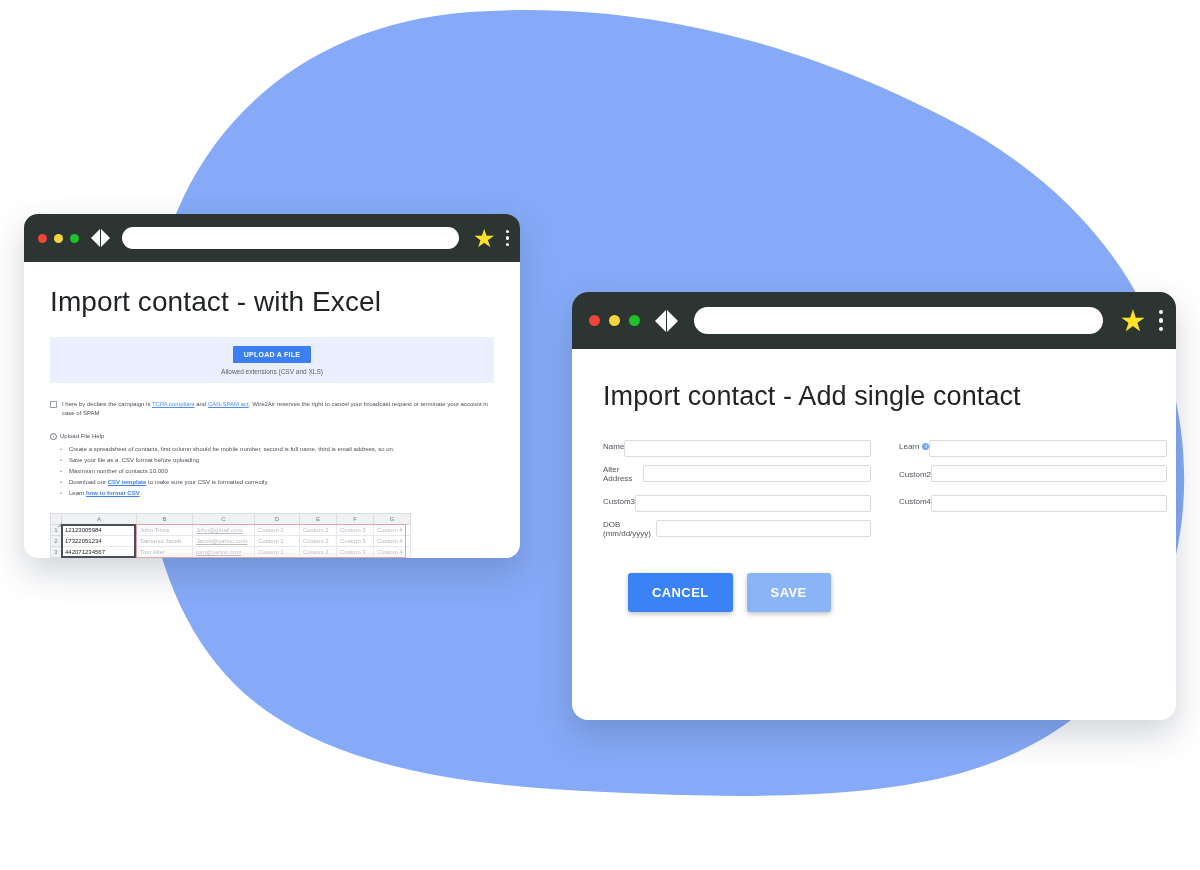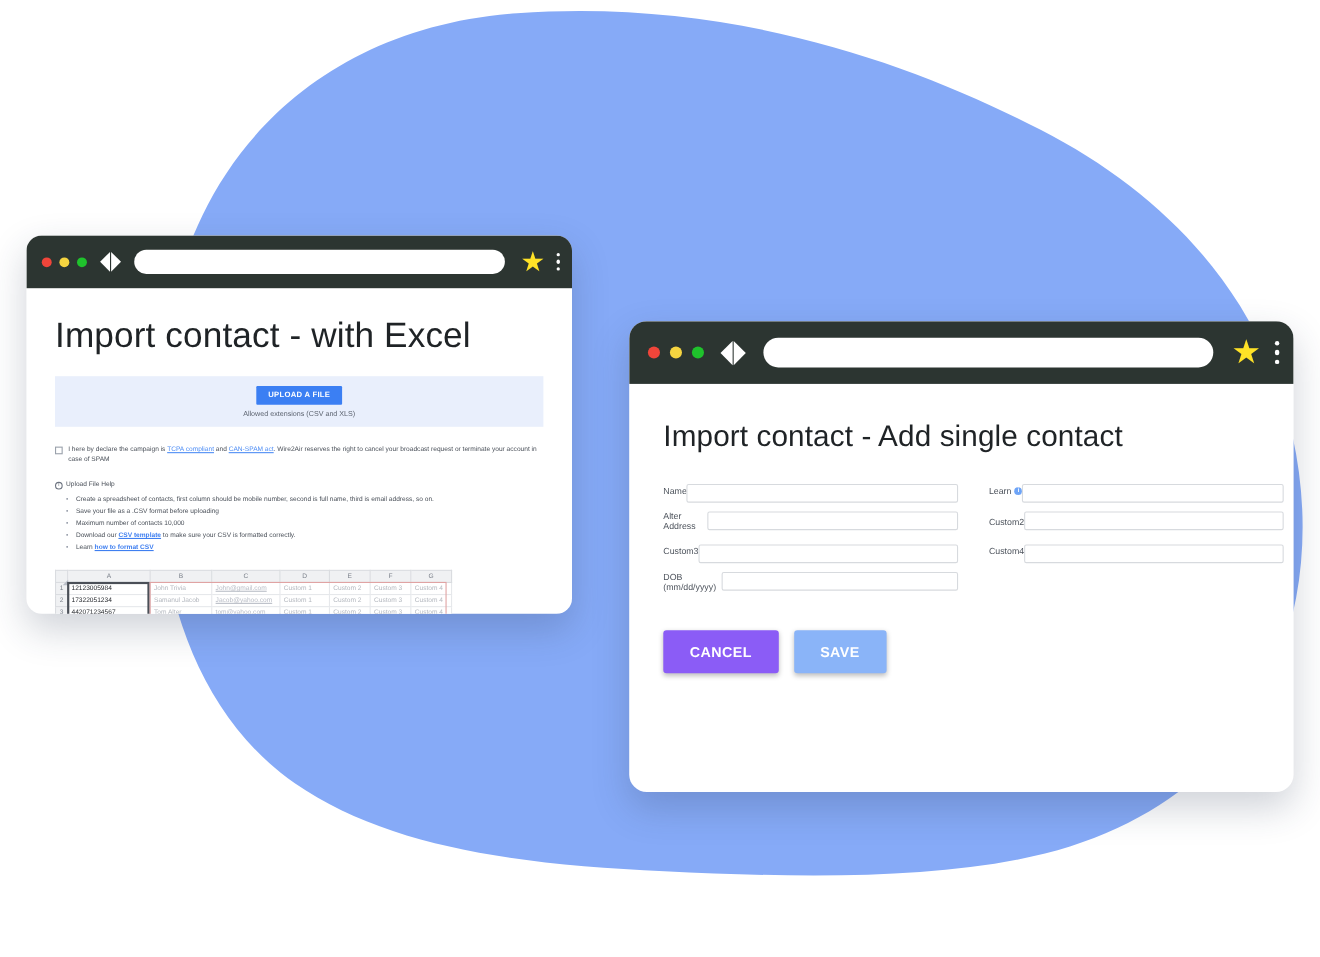--- a/index.html
+++ b/index.html
@@ -50,21 +50,21 @@
   #win-excel .navarrows { margin-left: 5px; margin-right: 12px; gap: 1px; }
   #win-excel .tri.left  { border-width: 9px 9px 9px 0; }
   #win-excel .tri.right { border-width: 9px 0 9px 9px; }
   #win-excel .urlbar { height: 22px; margin-right: 14px; }
   #win-excel .star { font-size: 25px; margin-right: 10px; }
   #win-excel .kebab { gap: 3px; padding-right: 2px; }
   #win-excel .kebab i { width: 3.5px; height: 3.5px; }
   #win-excel .body { padding: 24px 26px 0 26px; }
 
   .page-title-1 {
-    font-size: 32px; color: #1f2326; font-weight: 400;
+    font-size: 28px; color: #1f2326; font-weight: 400;
     letter-spacing: .1px; margin-bottom: 19px;
   }
   .upload-zone {
     background: #e9effc;
     height: 46px;
     display: flex; flex-direction: column;
     align-items: center; justify-content: center;
     margin-bottom: 17px;
   }
   .upload-btn {
@@ -171,21 +171,21 @@
     font-family: "Liberation Sans", sans-serif; font-size: 8px;
     padding: 0 5px; color: #23262b;
   }
   .btnrow-2 { display: flex; gap: 14px; margin-top: 31px; }
   .btn-lg {
     border: none; cursor: pointer; line-height: 1;
     font-size: 13px; font-weight: 700; letter-spacing: .4px;
     padding: 13px 24px; border-radius: 3px;
     box-shadow: 0 2px 5px rgba(0,0,0,.25);
   }
-  .btn-lg.dark { background: #8b5cf6; color: #ffffff; }
+  .btn-lg.dark { background: #3b82f6; color: #ffffff; margin-left: 25px; }
   .btn-lg.blue { background: #8ab4f8; color: #ffffff; }
 </style>
 </head>
 <body>
 
 <div id="stage">
 
   <div id="blob-layer">
     <svg viewBox="0 0 1200 870" xmlns="http://www.w3.org/2000/svg" aria-hidden="true">
       <path id="blob-path" d="M 470,12

